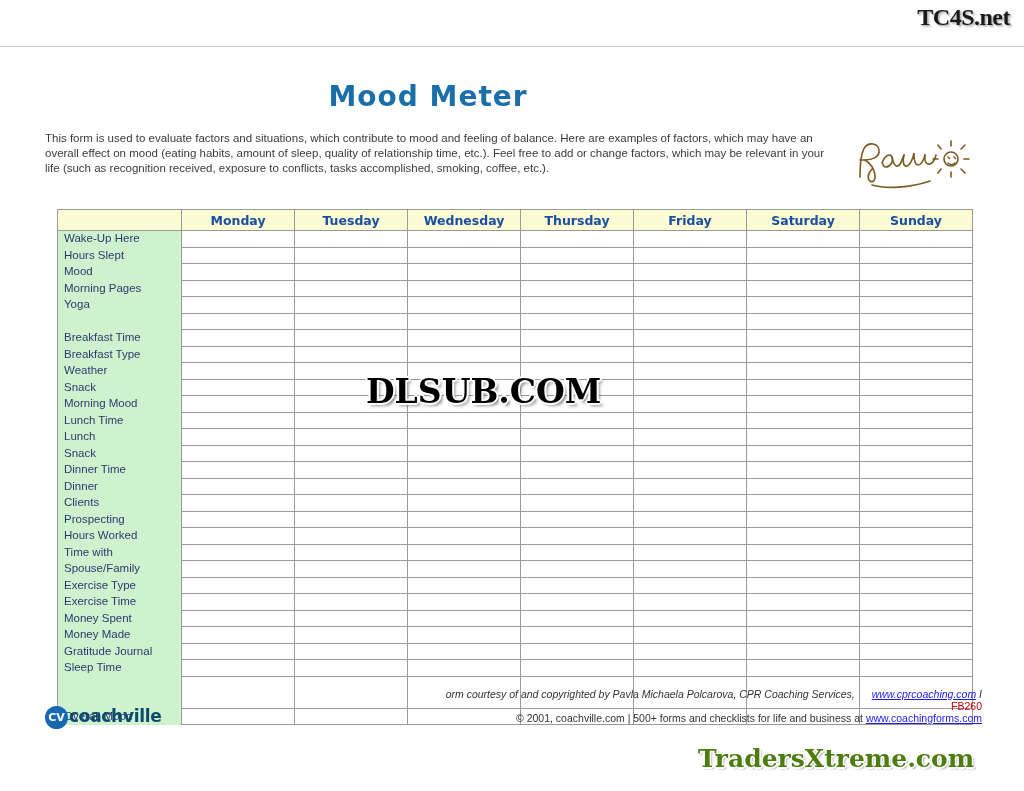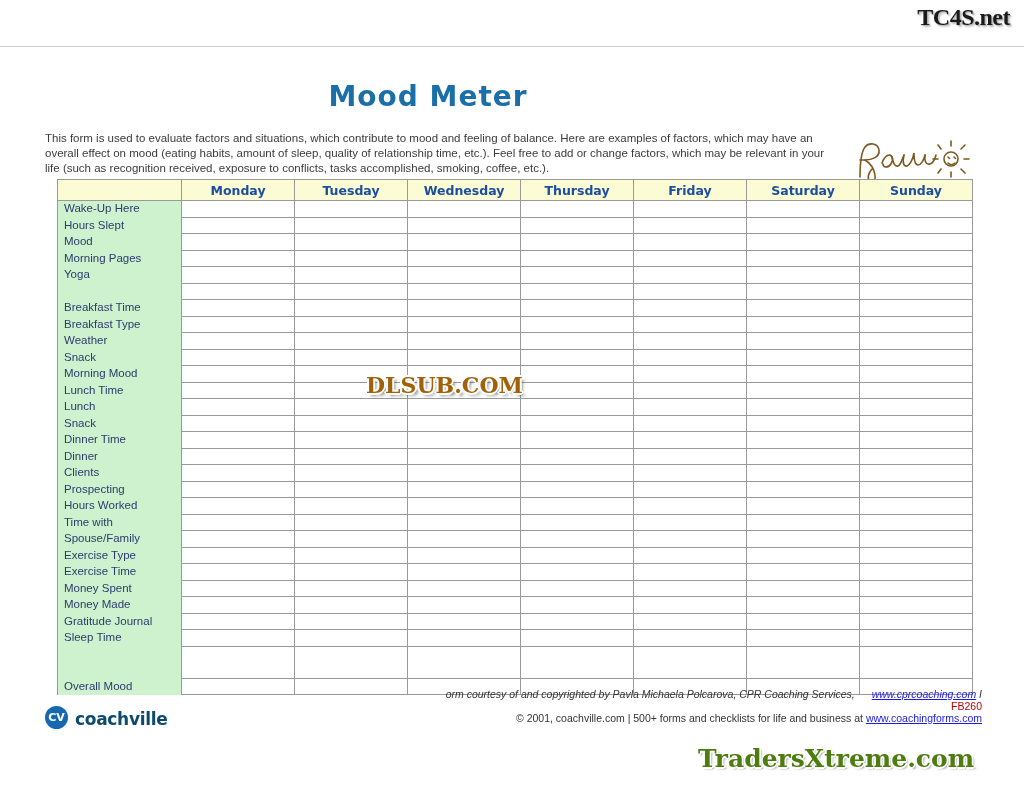--- a/index.html
+++ b/index.html
@@ -67,21 +67,21 @@
     top: 133px;
     left: 852px;
     width: 130px;
     height: 60px;
   }
 
   
   .sheet {
     position: absolute;
     left: 57px;
-    top: 179px;
+    top: 209px;
     width: 910px;
     border-collapse: collapse;
     table-layout: fixed;
     padding-left: 43px;
   }
   .sheet th, .sheet td {
     border: 1px solid #9a9a9a;
     padding: 0;
     margin: 0;
   }
@@ -130,22 +130,22 @@
   }
   .lbl.spacer { color: transparent; }
 
   
   .dlsub {
     position: absolute;
     top: 372px;
     left: 366px;
     font-family: "DejaVu Serif", serif;
     font-weight: bold;
-    font-size: 22px;
-    color: #a16207;
+    font-size: 33px;
+    color: #000000;
     letter-spacing: 0px;
     text-shadow:
        2px 0 0 #ffffff, -2px 0 0 #ffffff, 0 2px 0 #ffffff, 0 -2px 0 #ffffff,
        1px 1px 0 #ffffff, -1px -1px 0 #ffffff, 1px -1px 0 #ffffff, -1px 1px 0 #ffffff,
        3px 3px 3px rgba(60,60,60,0.55);
     white-space: nowrap;
   }
 
   
   .credit {
@@ -169,22 +169,22 @@
     font-size: 10.5px;
     color: #333;
   }
   .copy a { color: #1a1af0; }
 
   .brand {
     position: absolute;
     top: 706px;
     left: 45px;
     display: flex;
-    align-items: flex-end;
-    gap: 7px;
+    align-items: flex-start;
+    gap: 1px;
   }
   .brand .cv {
     width: 23px;
     height: 23px;
     border-radius: 50%;
     background: #1668b3;
     color: #fff;
     font-size: 11px;
     font-weight: bold;
     display: flex;

